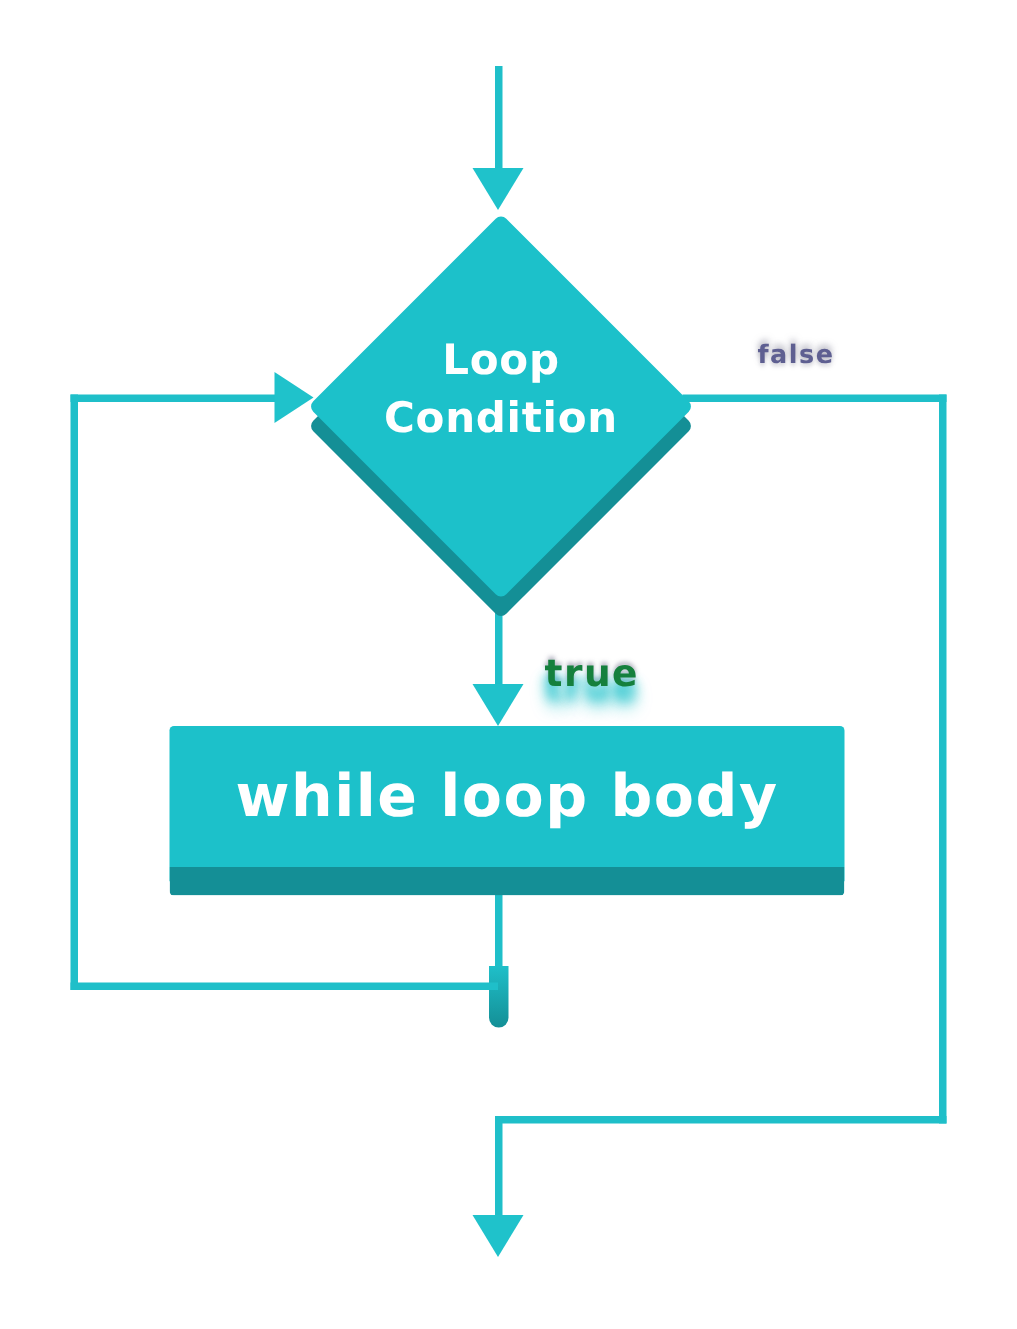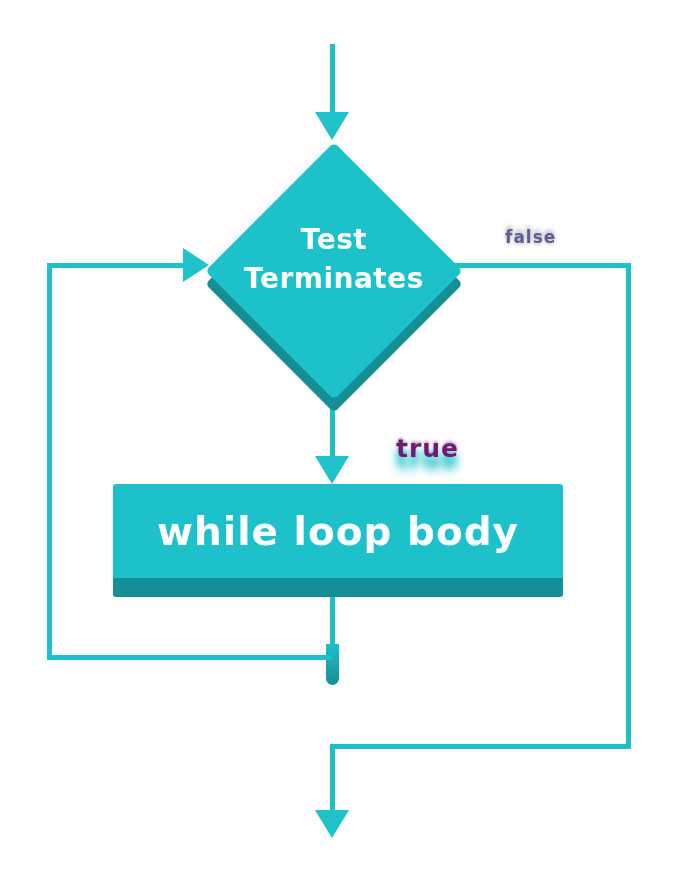--- a/index.html
+++ b/index.html
@@ -29,23 +29,22 @@
     display:flex;align-items:center;justify-content:center;
   }
   #process-label{color:#ffffff;font-size:39px;font-weight:700;letter-spacing:1px;}
   
   .edge-label{
     position:absolute;font-weight:700;color:#5E5F91;
     text-shadow:0 -3px 4px rgba(125,125,145,.55), 0 2px 3px rgba(125,125,145,.35);
   }
   #false-label{left:505px;top:227px;font-size:17px;letter-spacing:1px;}
   #true-label{
-    left:363px;top:434px;font-size:25px;letter-spacing:1px;color:#701a75;
+    left:363px;top:434px;font-size:25px;letter-spacing:1px;color:#15803d;
     text-shadow:0 9px 7px rgba(28,193,202,.9),0 14px 10px rgba(28,193,202,.65),0 -2px 3px rgba(110,110,135,.5);
-    margin-left:33px;
   }
   #terminate-label{left:368px;top:763px;font-size:28px;letter-spacing:1px;}
   
   #exit-stub{
     position:absolute;left:326px;top:644px;width:13px;height:41px;
     background:linear-gradient(#1FBFC9,#148F96);border-radius:0 0 7px 7px;
   }
 </style>
 </head>
 <body>
@@ -66,21 +65,21 @@
   <div class="line h" style="left:47px;top:655px;width:285px;"></div>
   <div class="line v" style="left:47px;top:263px;height:397px;"></div>
   <div class="line h" style="left:47px;top:263px;width:148px;"></div>
   <div class="ah ah-right" style="left:183px;top:248px;"></div>
 
   <div class="line v" style="left:330px;top:396px;height:62px;"></div>
   <div class="ah ah-down" style="left:315px;top:456px;"></div>
 
   <div id="diamond-shadow" class="diamond-base"></div>
   <div id="diamond" class="diamond-base"></div>
-  <div id="decision-label">Test Terminates</div>
+  <div id="decision-label">Loop Condition</div>
 
   <div id="process-rect">
     <span id="process-label">while loop body</span>
   </div>
 
   <div id="false-label" class="edge-label">false</div>
   <div id="true-label" class="edge-label">true</div>
 
 </div>
 

